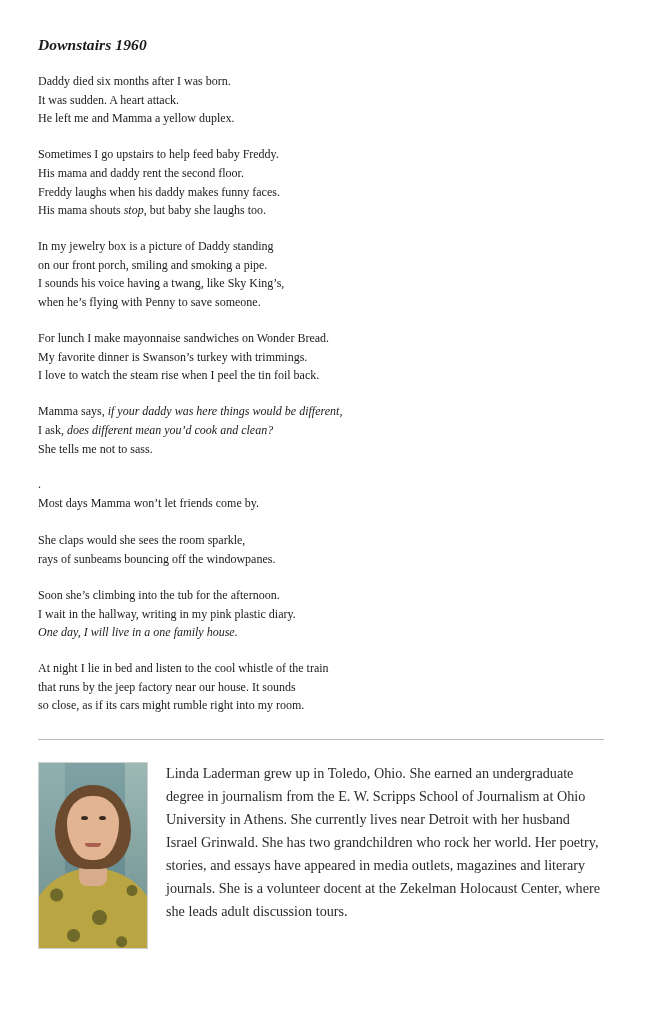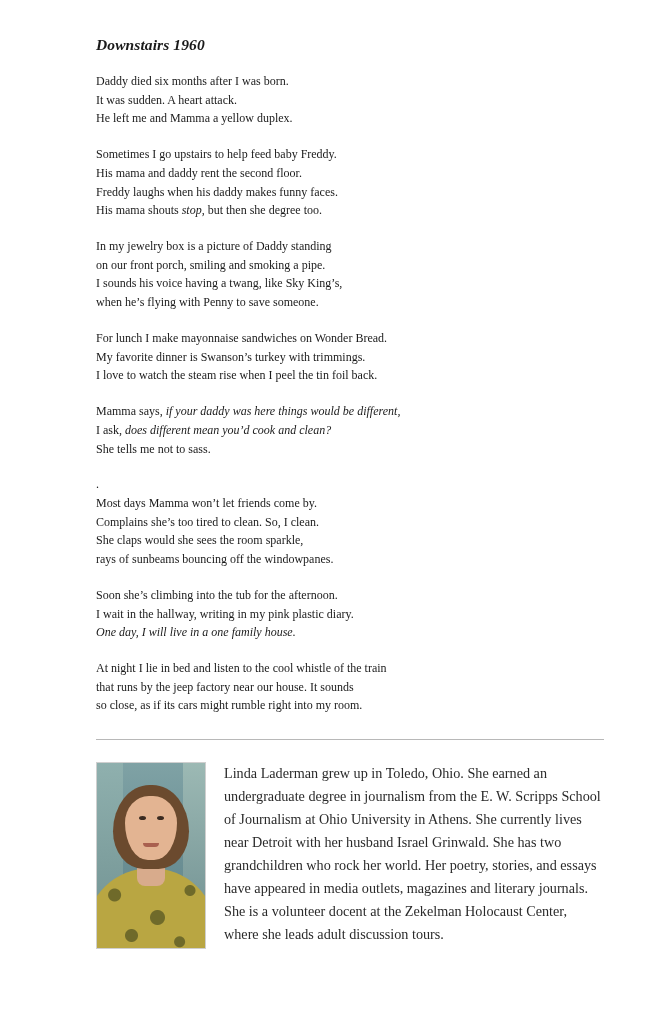--- a/index.html
+++ b/index.html
@@ -12,21 +12,21 @@
     background: #ffffff;
     font-family: "Liberation Serif", serif;
     color: #1a1a1a;
     overflow: hidden;
   }
   .page {
     position: relative;
     width: 670px;
     height: 828px;
     box-sizing: border-box;
-    padding: 36px 66px 0 96px;
+    padding: 36px 66px 0 38px;
   }
   .poem-title {
     font-style: italic;
     font-weight: bold;
     font-size: 15.5px;
     margin: 0 0 18px 0;
     letter-spacing: 0.1px;
   }
   .stanza {
     margin: 0 0 17px 0;
@@ -162,21 +162,21 @@
   <p class="stanza">
     <span class="line">Daddy died six months after I was born.</span><br>
     <span class="line">It was sudden. A heart attack.</span><br>
     <span class="line">He left me and Mamma a yellow duplex.</span>
   </p>
 
   <p class="stanza">
     <span class="line">Sometimes I go upstairs to help feed baby Freddy.</span><br>
     <span class="line">His mama and daddy rent the second floor.</span><br>
     <span class="line">Freddy laughs when his daddy makes funny faces.</span><br>
-    <span class="line"><span>His mama shouts </span><em>stop</em><span>, but then she degree too.</span></span>
+    <span class="line"><span>His mama shouts </span><em>stop</em><span>, but baby she laughs too.</span></span>
   </p>
 
   <p class="stanza">
     <span class="line">In my jewelry box is a picture of Daddy standing</span><br>
     <span class="line">on our front porch, smiling and smoking a pipe.</span><br>
     <span class="line">I sounds his voice having a twang, like Sky King’s,</span><br>
     <span class="line">when he’s flying with Penny to save someone.</span>
   </p>
 
   <p class="stanza">
@@ -187,21 +187,21 @@
 
   <p class="stanza">
     <span class="line"><span>Mamma says, </span><em>if your daddy was here things would be different,</em></span><br>
     <span class="line"><span>I ask, </span><em>does different mean you’d cook and clean?</em></span><br>
     <span class="line">She tells me not to sass.</span>
   </p>
 
   <p class="stanza">
     <span class="line">.</span><br>
     <span class="line">Most days Mamma won’t let friends come by.</span><br>
-    <span class="line">Complains she’s too tired to clean. So, I clean.</span><br>
+    <br>
     <span class="line">She claps would she sees the room sparkle,</span><br>
     <span class="line">rays of sunbeams bouncing off the windowpanes.</span>
   </p>
 
   <p class="stanza">
     <span class="line">Soon she’s climbing into the tub for the afternoon.</span><br>
     <span class="line">I wait in the hallway, writing in my pink plastic diary.</span><br>
     <em class="line">One day, I will live in a one family house.</em>
   </p>
 

